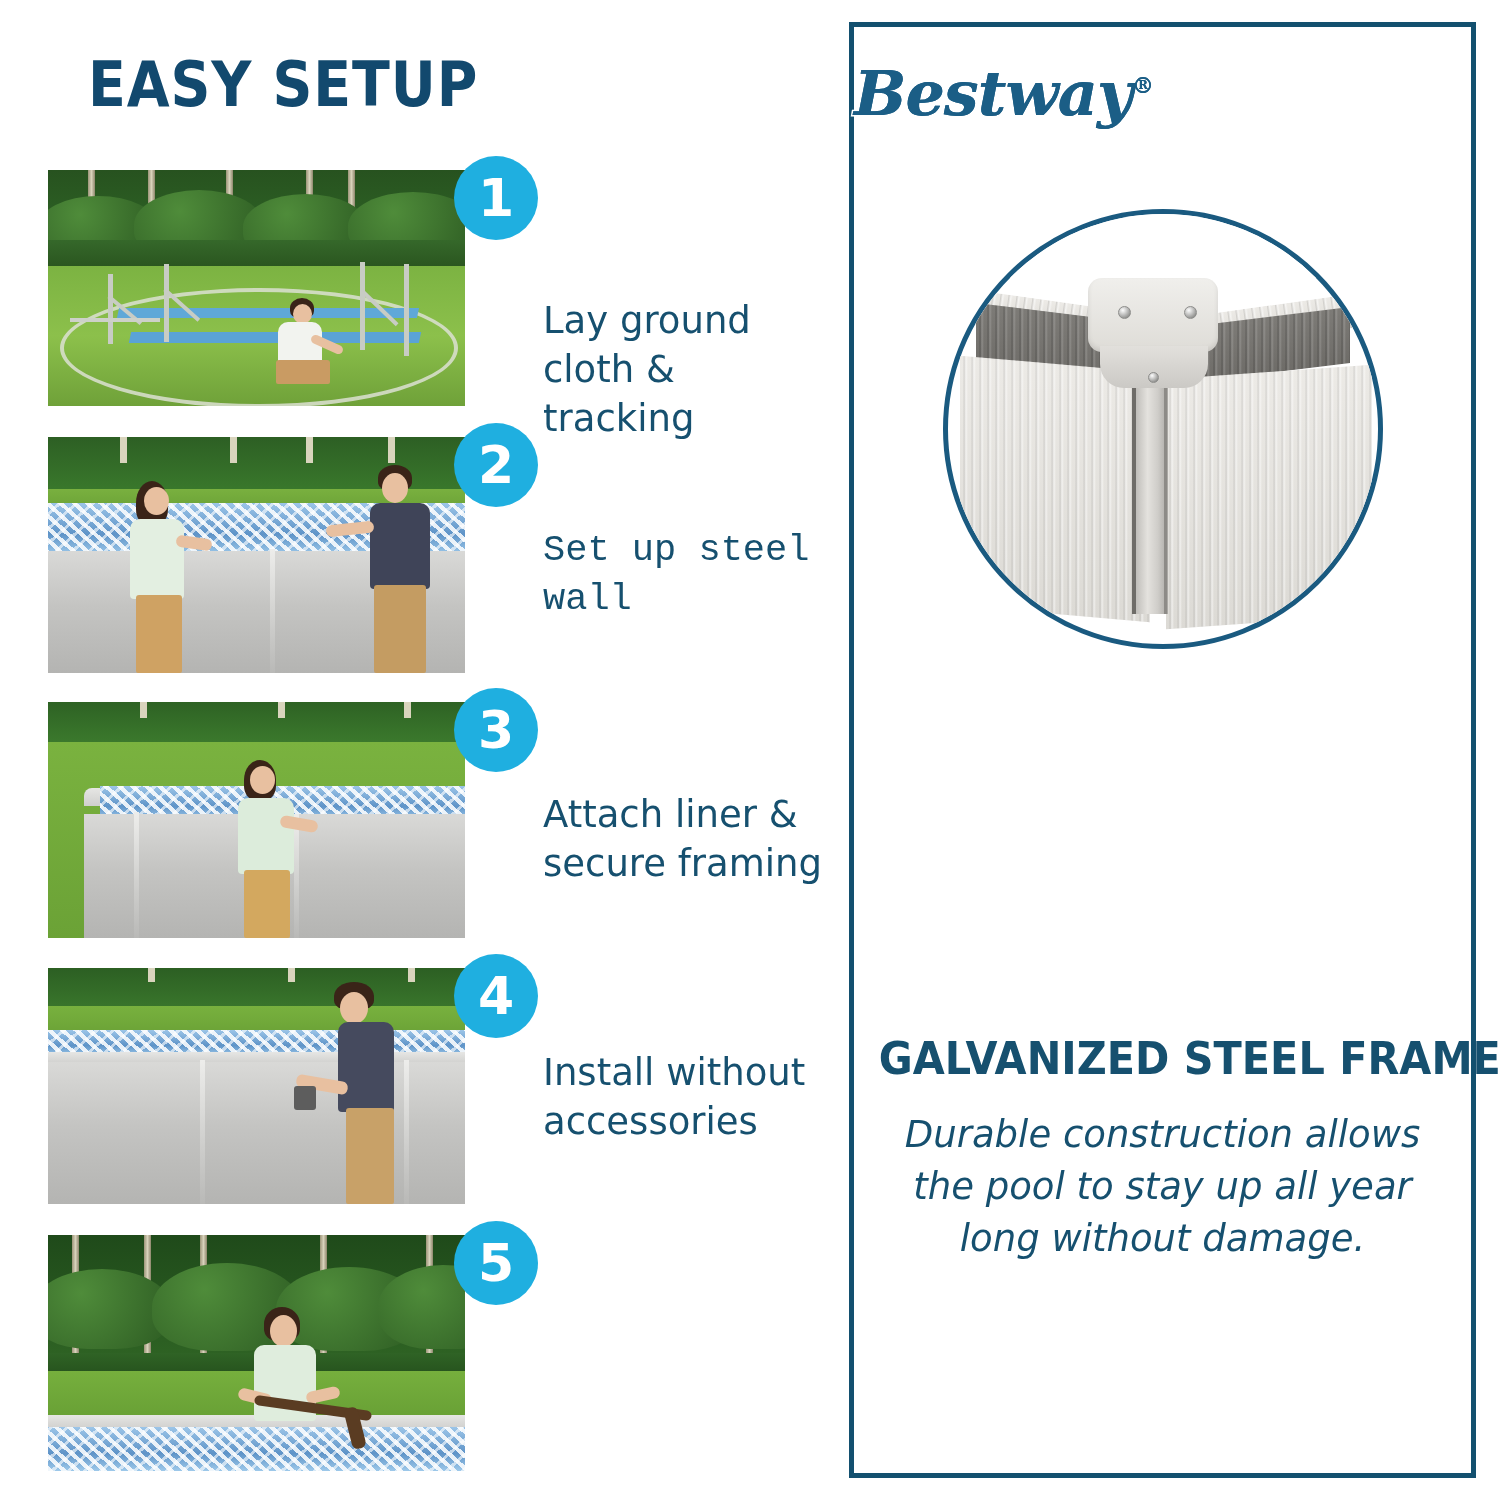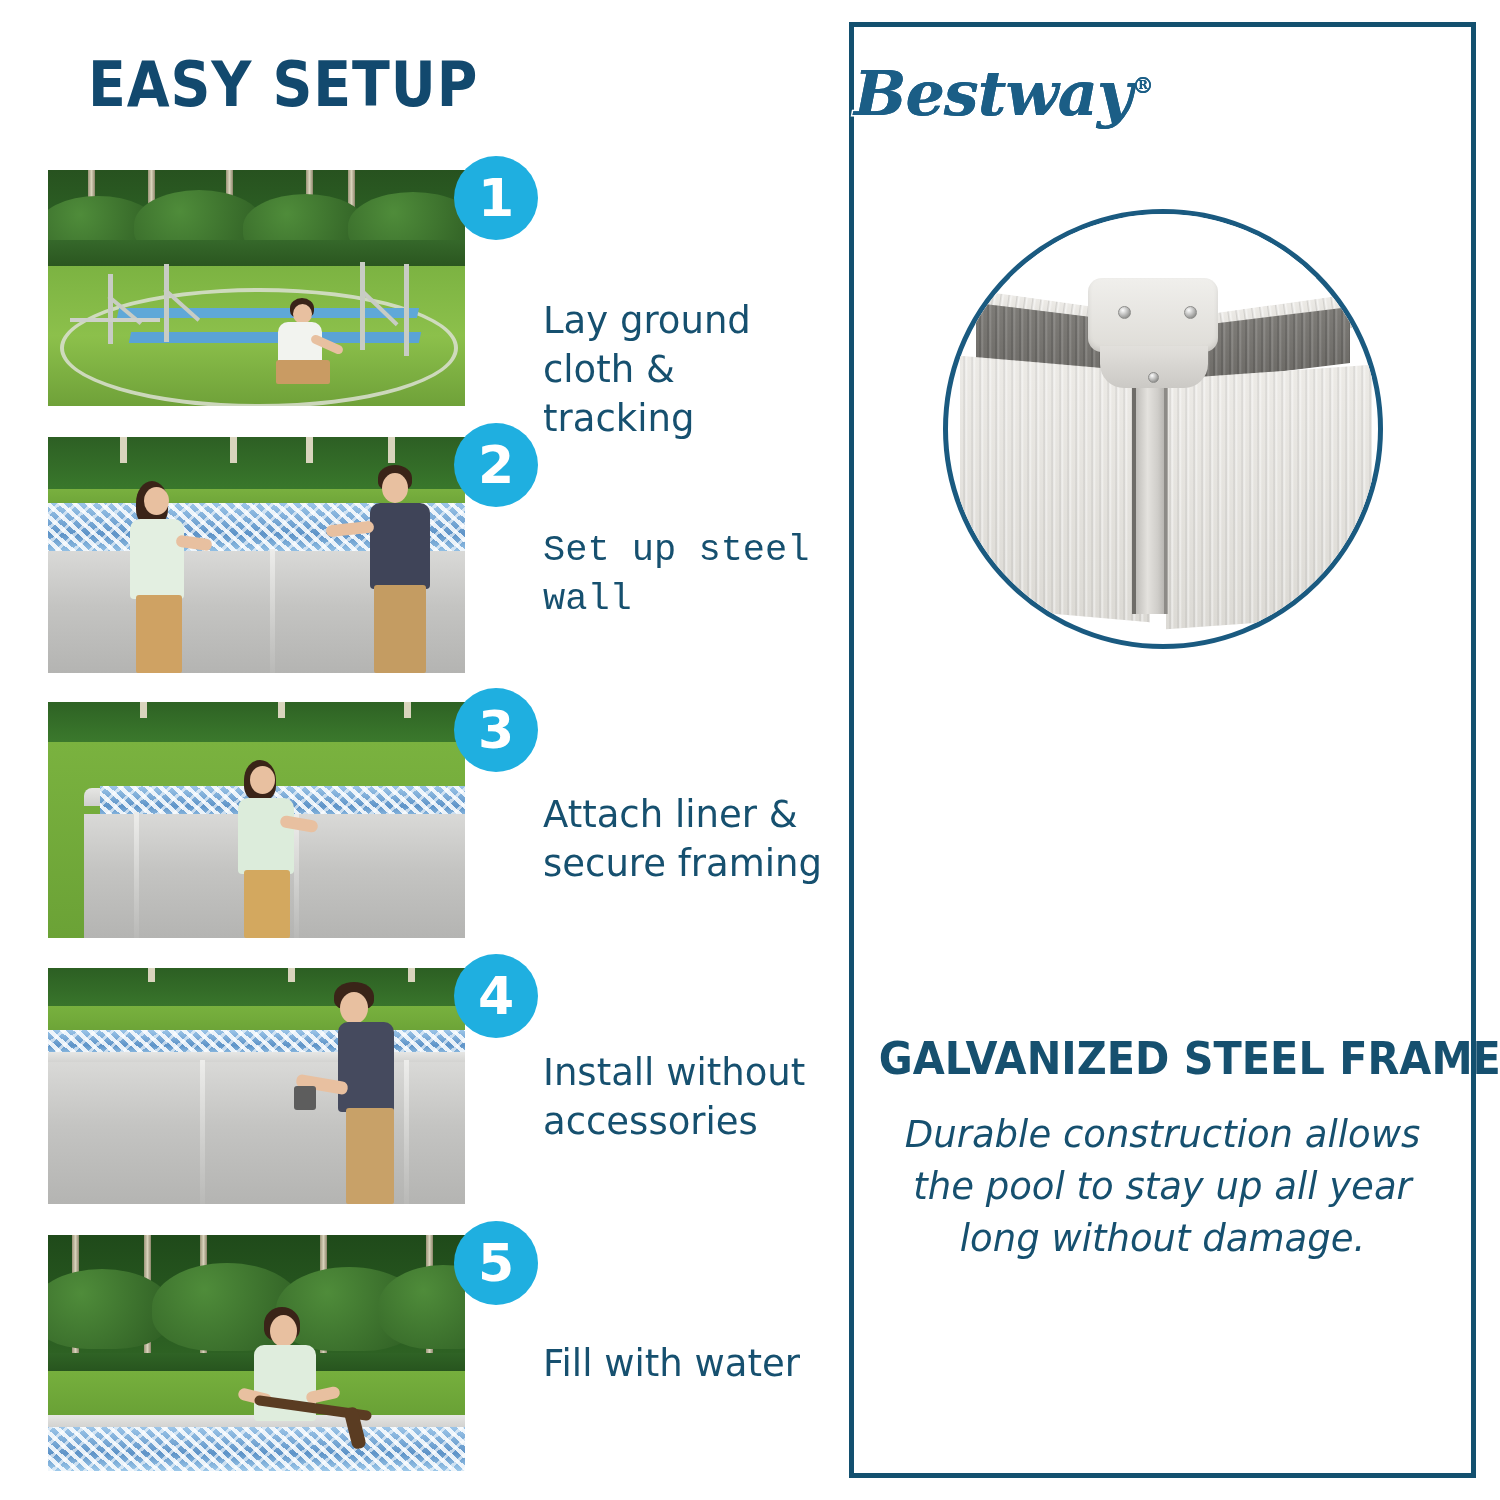--- a/index.html
+++ b/index.html
@@ -398,21 +398,20 @@
         <div class="hair" style="left:216px;top:72px;width:36px;height:34px;"></div>
         <div class="head" style="left:222px;top:80px;width:27px;height:32px;"></div>
         <div class="torso" style="left:206px;top:110px;width:62px;height:76px;background:#dfeddd"></div>
         <div class="arm" style="left:190px;top:156px;width:34px;height:12px;transform:rotate(14deg)"></div>
         <div class="arm" style="left:258px;top:154px;width:34px;height:12px;transform:rotate(-12deg)"></div>
 
         <div style="position:absolute;left:206px;top:168px;width:118px;height:10px;border-radius:6px;background:#5a3c22;transform:rotate(8deg)"></div>
         <div style="position:absolute;left:300px;top:172px;width:14px;height:42px;border-radius:6px;background:#5a3c22;transform:rotate(-14deg)"></div>
       </div>
       <div class="step-badge" style="left:454px;top:-14px;">5</div>
-      <div class="step-text" style="top:104px;">Fill with water</div>
     </div>
 
   </div>
 
   <div class="right-panel">
 
     <div class="bestway-logo">
       <span>Bestway</span><span class="reg">®</span>
     </div>
 

